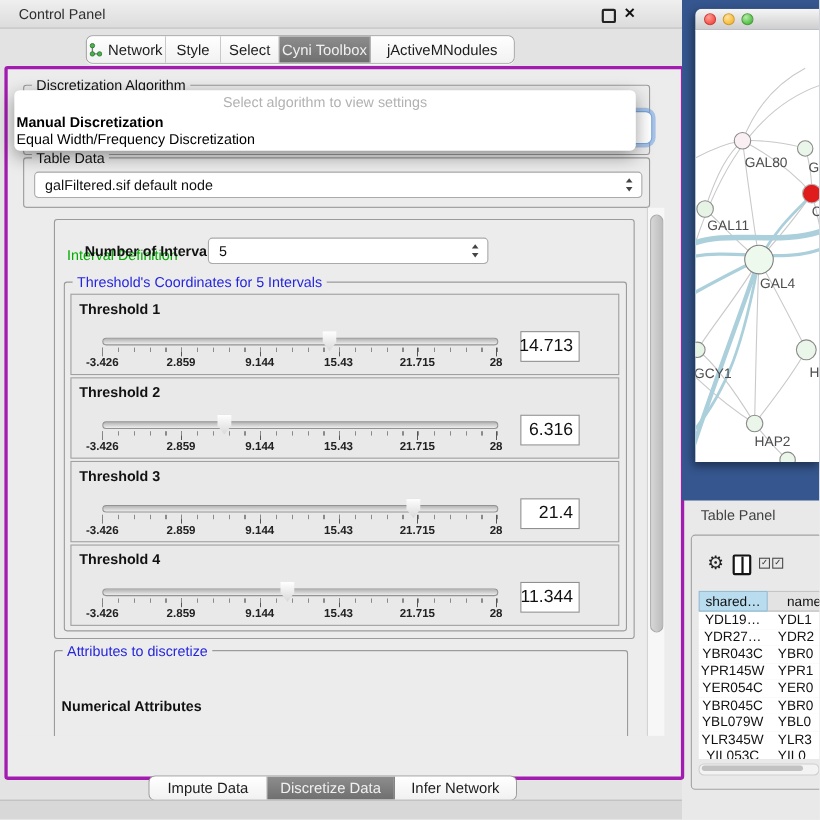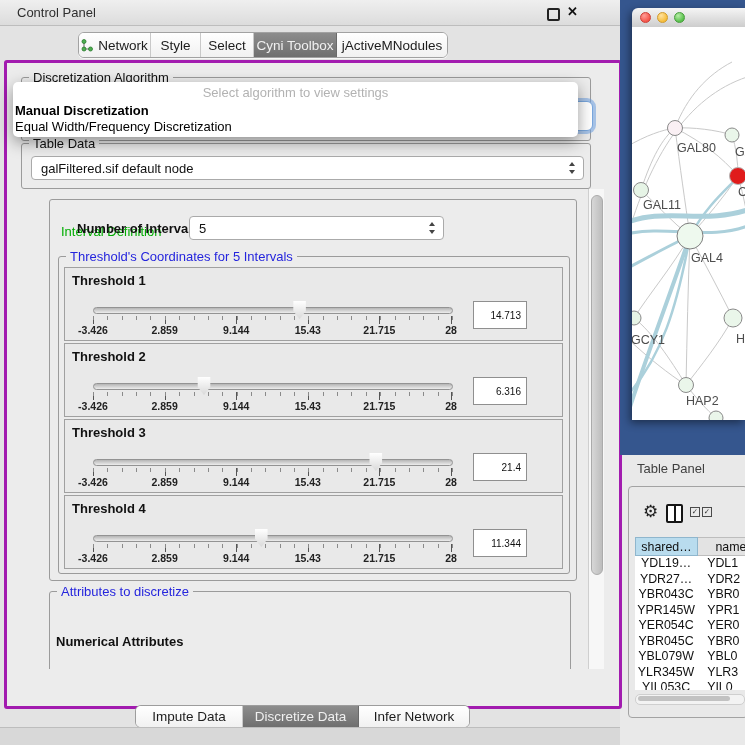--- a/index.html
+++ b/index.html
@@ -49,21 +49,21 @@
 
   
   .th-panel{position:absolute;left:5px;width:497px;height:72px;background:#e9e9e9;border:1px solid #a0a0a0;}
   .th-label{position:absolute;left:7px;top:5px;font-size:13px;font-weight:700;color:#111;}
   .th-track{position:absolute;left:28px;top:39px;width:358px;height:5px;border:1px solid #939393;border-radius:4px;background:linear-gradient(#b5b5b5,#ededed);}
   .th-thumb{position:absolute;top:33px;width:15px;height:18px;background:linear-gradient(#ffffff,#d9d9d9);clip-path:polygon(8% 0%,92% 0%,92% 55%,50% 100%,8% 55%);filter:drop-shadow(0 0 1px #777);}
   .th-ticks{position:absolute;left:28px;top:48px;width:360px;height:8px;
     background-image:repeating-linear-gradient(90deg,#8a8a8a 0 1px,transparent 1px 14.36px),repeating-linear-gradient(90deg,#555 0 1px,transparent 1px 71.6px);
     background-size:360px 4px,360px 8px;background-repeat:no-repeat,no-repeat;}
   .tick-lab{position:absolute;top:56px;transform:translateX(-50%);font-size:10.5px;font-weight:700;color:#222;white-space:nowrap;}
-  .th-value{position:absolute;left:408px;top:33px;width:54px;height:28px;background:#fff;border:1px solid #8f8f8f;font-size:10px;color:#111;display:flex;align-items:center;justify-content:flex-end;padding-right:5px;box-sizing:border-box;text-align:right;}
+  .th-value{position:absolute;left:408px;top:33px;width:54px;height:28px;background:#fff;border:1px solid #8f8f8f;font-size:16px;color:#111;display:flex;align-items:center;justify-content:flex-end;padding-right:5px;box-sizing:border-box;text-align:right;}
 
   
   #attr-list{position:absolute;left:12px;top:30px;width:474px;height:78px;background:#fff;border:1px solid #b5b5b5;font-size:13px;color:#111;}
   #attr-list .item{padding:1px 0 1px 9px;line-height:14.5px;}
   #attr-list .sb{position:absolute;right:0;top:0;width:13px;height:100%;background:#f2f2f2;border-left:1px solid #d5d5d5;}
   #attr-list .sb .thumb{position:absolute;left:2px;top:3px;width:8px;height:42px;background:#c0c0c0;border-radius:4px;}
 
   
   #footer{left:10px;top:666px;width:590px;height:36px;background:#e4e4e4;border-top:1px solid #ababab;border-bottom:1px solid #ababab;}
   #apply-btn{position:absolute;left:50%;top:7px;transform:translateX(-50%);width:68px;height:21px;background:linear-gradient(#ffffff,#dfdfdf);border:1px solid #979797;border-radius:5px;font-size:13.5px;color:#111;display:flex;align-items:center;justify-content:center;}
@@ -124,21 +124,21 @@
       </div>
       <div class="seg" style="width:49px">
         <span>Style</span>
       </div>
       <div class="seg" style="width:52px">
         <span>Select</span>
       </div>
       <div class="seg sel" style="width:82px">
         <span>Cyni Toolbox</span>
       </div>
-      <div class="seg" style="width:110px">
+      <div class="seg" style="width:130px">
         <span>jActiveMNodules</span>
       </div>
     </div>
 
     <div id="main-box" class="abs">
 
       <div class="fieldset" style="left:14px;top:14px;width:568px;height:62px;">
         <span class="legend">Discretization Algorithm</span>
       </div>
       <div id="algo-combo" class="abs" style="left:26px;top:38px;"></div>

